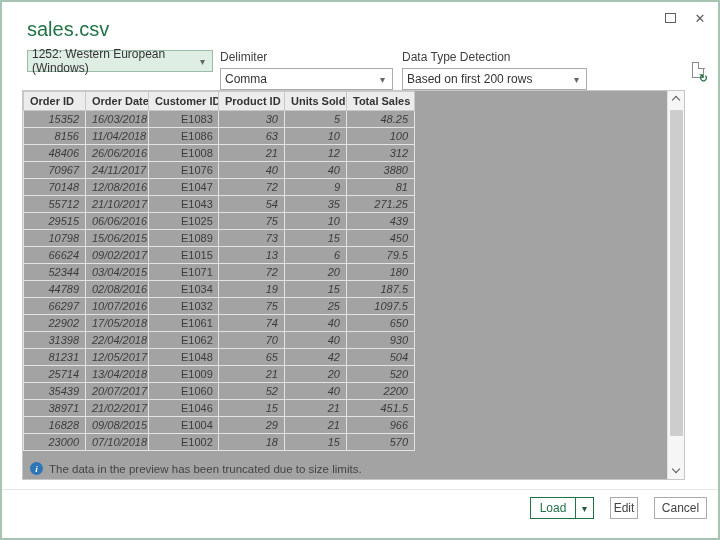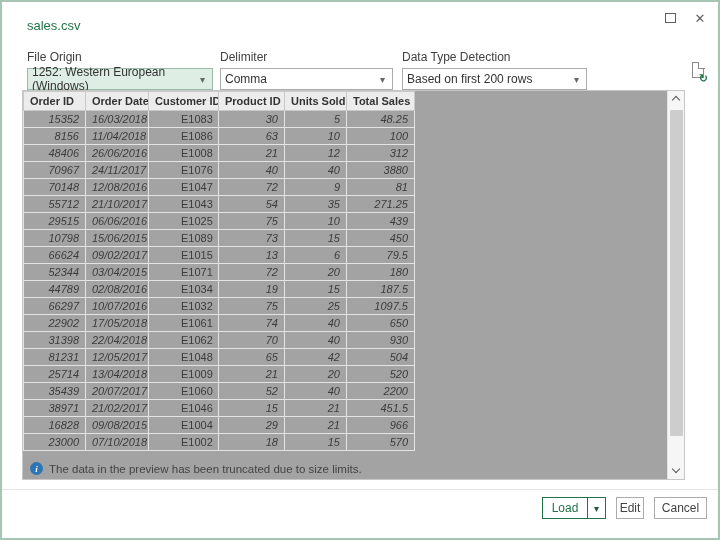--- a/index.html
+++ b/index.html
@@ -11,21 +11,21 @@
     background: #fff; border: 2px solid #A6C5B3; overflow: hidden;
   }
 
   
   .win-controls { position: absolute; top: 8px; right: 10px; display: flex; gap: 14px; }
   .win-btn { width: 16px; height: 16px; display: flex; align-items: center; justify-content: center; cursor: pointer; }
   .maximize-glyph { width: 11px; height: 10px; border: 1px solid #5f5f5f; background: #fff; }
   .close-glyph::after { content: "✕"; font-size: 13px; color: #5f5f5f; line-height: 1; }
 
   
-  .title { position: absolute; left: 25px; top: 16px; font-size: 13px; font-weight: 300; color: #217346; }
+  .title { position: absolute; left: 25px; top: 16px; font-size: 20px; font-weight: 300; color: #217346; }
 
   
   .field-group { position: absolute; top: 48px; }
   .field-label { font-size: 12px; color: #404040; margin-bottom: 4px; display: block; }
   .combo {
     height: 22px; border: 1px solid #ABABAB; background: #fff;
     display: flex; align-items: center; font-size: 12px; color: #333;
     padding-left: 4px; cursor: pointer; position: relative;
   }
   .combo .combo-arrow { position: absolute; right: 7px; top: 0; height: 100%; display: flex; align-items: center; }
@@ -89,21 +89,21 @@
   }
   .info-icon {
     width: 13px; height: 13px; border-radius: 50%; background: #2E75B6;
     color: #fff; display: inline-flex; align-items: center; justify-content: center;
     margin-right: 6px; flex: 0 0 auto;
   }
   .info-icon::after { content: "i"; font-size: 9px; font-style: italic; font-weight: bold; font-family: "Liberation Serif", serif; }
 
   
   .footer-sep { position: absolute; left: 0; right: 0; top: 487px; height: 1px; background: #E5E5E5; }
-  .footer-buttons { position: absolute; top: 495px; right: 11px; display: flex; align-items: center; gap: 10px; }
+  .footer-buttons { position: absolute; top: 495px; right: 11px; display: flex; align-items: center; gap: 16px; }
   .btn {
     height: 22px; background: #fff; border: 1px solid #ABABAB; color: #444;
     font-size: 12px; display: flex; align-items: center; justify-content: center;
     cursor: pointer; font-family: inherit;
   }
   .btn-edit { width: 28px; }
   .btn-cancel { width: 53px; }
   .split-load { display: flex; }
   .btn-load { width: 46px; border: 1px solid #217346; color: #217346; }
   .btn-load-arrow { width: 18px; border: 1px solid #217346; border-left: none; color: #217346; }
@@ -119,21 +119,20 @@
       <span class="maximize-glyph"></span>
     </div>
     <div class="win-btn">
       <span class="close-glyph"></span>
     </div>
   </div>
 
   <div class="title">sales.csv</div>
 
   <div class="field-group fg-file-origin">
-    <span class="field-label">File Origin</span>
     <div class="combo">
       <span>1252: Western European (Windows)</span>
       <span class="combo-arrow"></span>
     </div>
   </div>
 
   <div class="field-group fg-delimiter">
     <span class="field-label">Delimiter</span>
     <div class="combo">
       <span>Comma</span>

